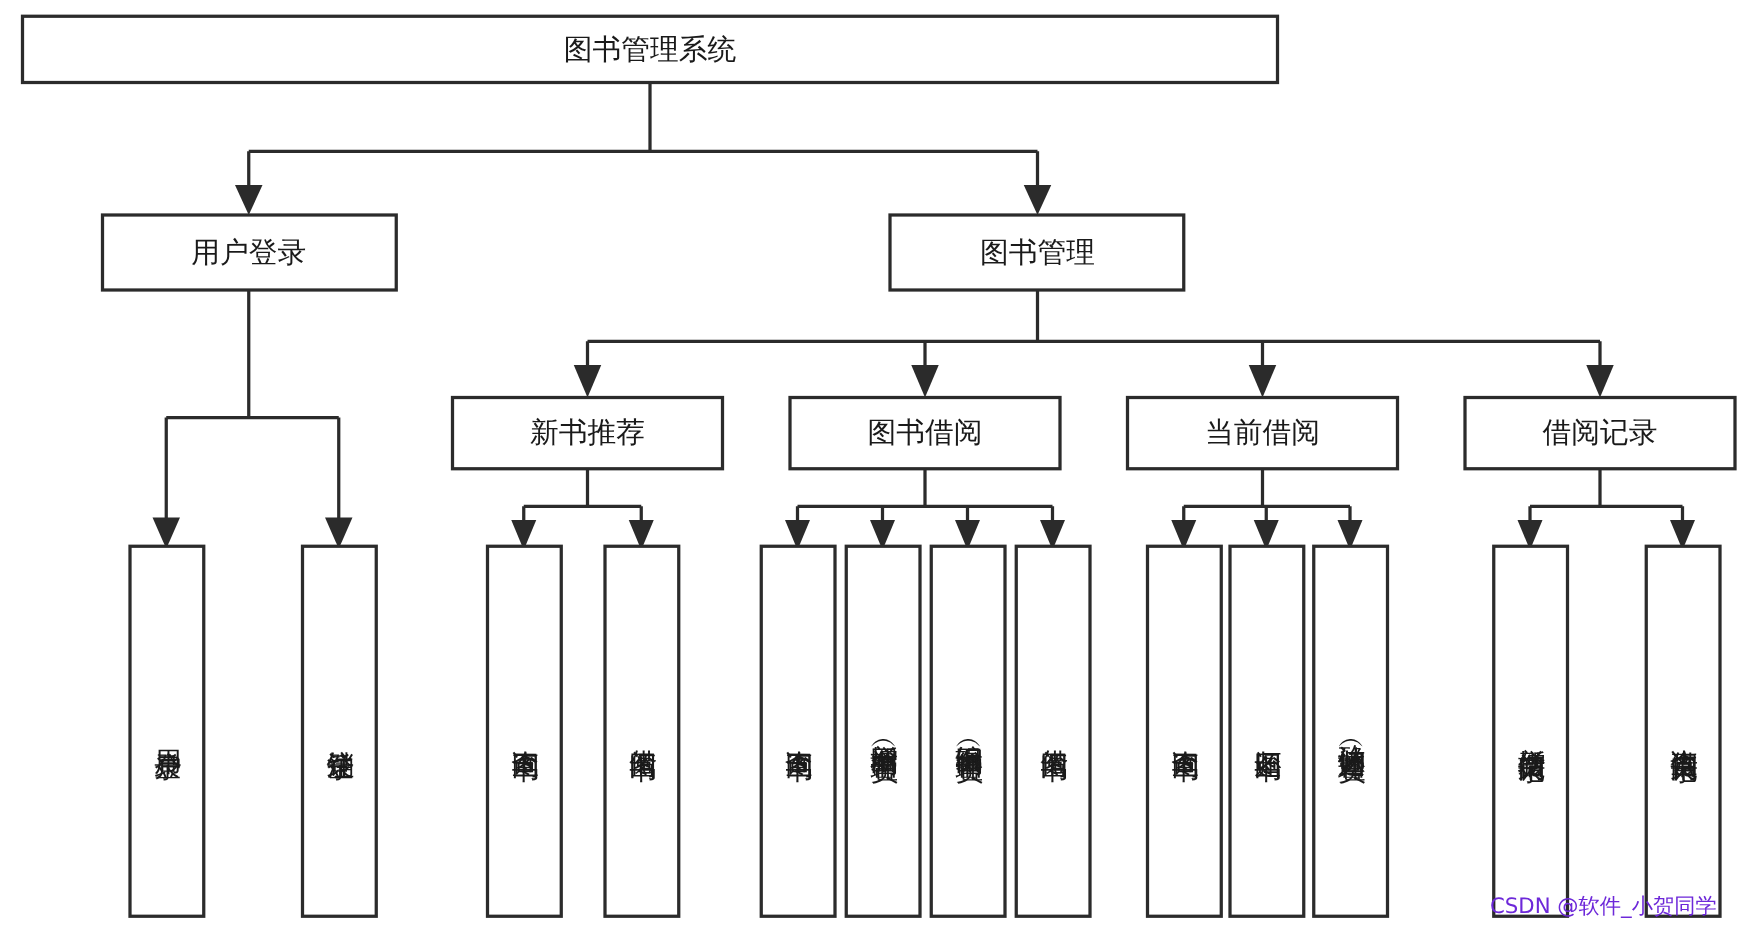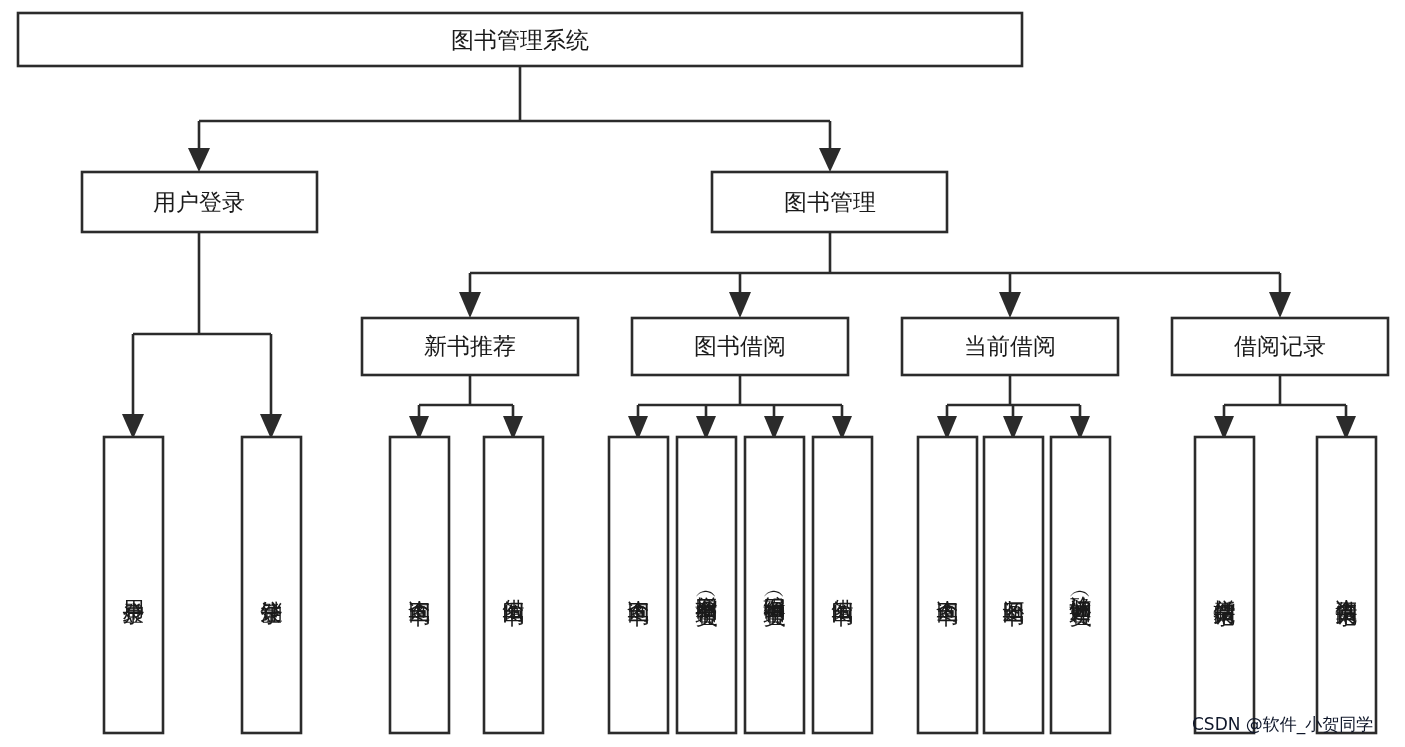--- a/index.html
+++ b/index.html
@@ -68,21 +68,21 @@
     align-items: center;
     justify-content: center;
     text-align: center;
     pointer-events: none;
     user-select: none;
   }
   .watermark {
     position: absolute;
     font-family: "DejaVu Sans", "Liberation Sans", sans-serif;
     font-size: 17px;
-    color: #0f172a;
+    color: #6d28d9;
     white-space: nowrap;
     user-select: none;
   }
 </style>
 </head>
 <body>
 
 <div id="diagram-root">
 
   <svg class="flow" viewBox="0 0 1405 747">

